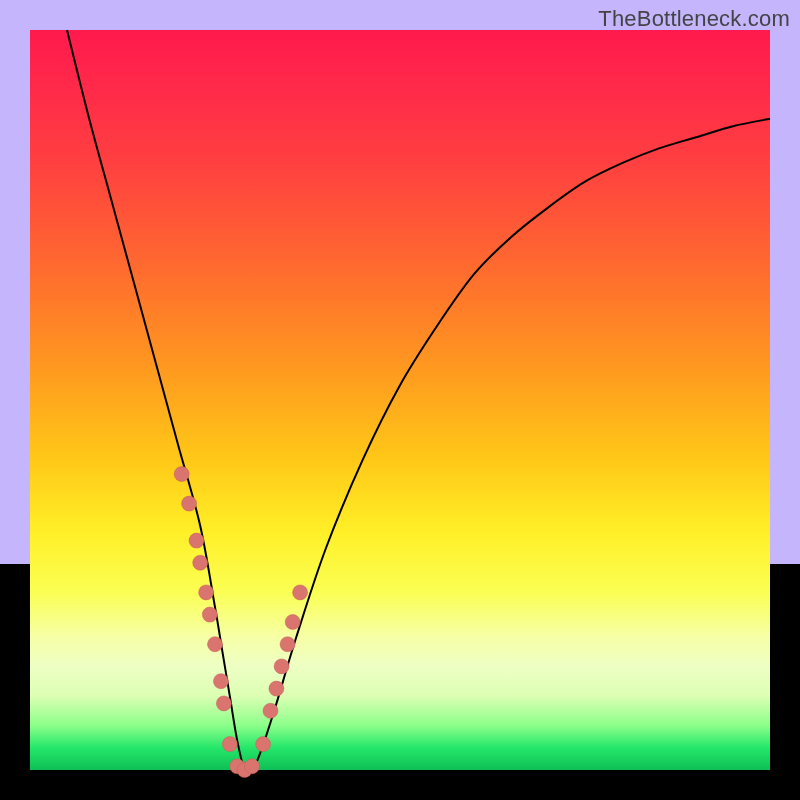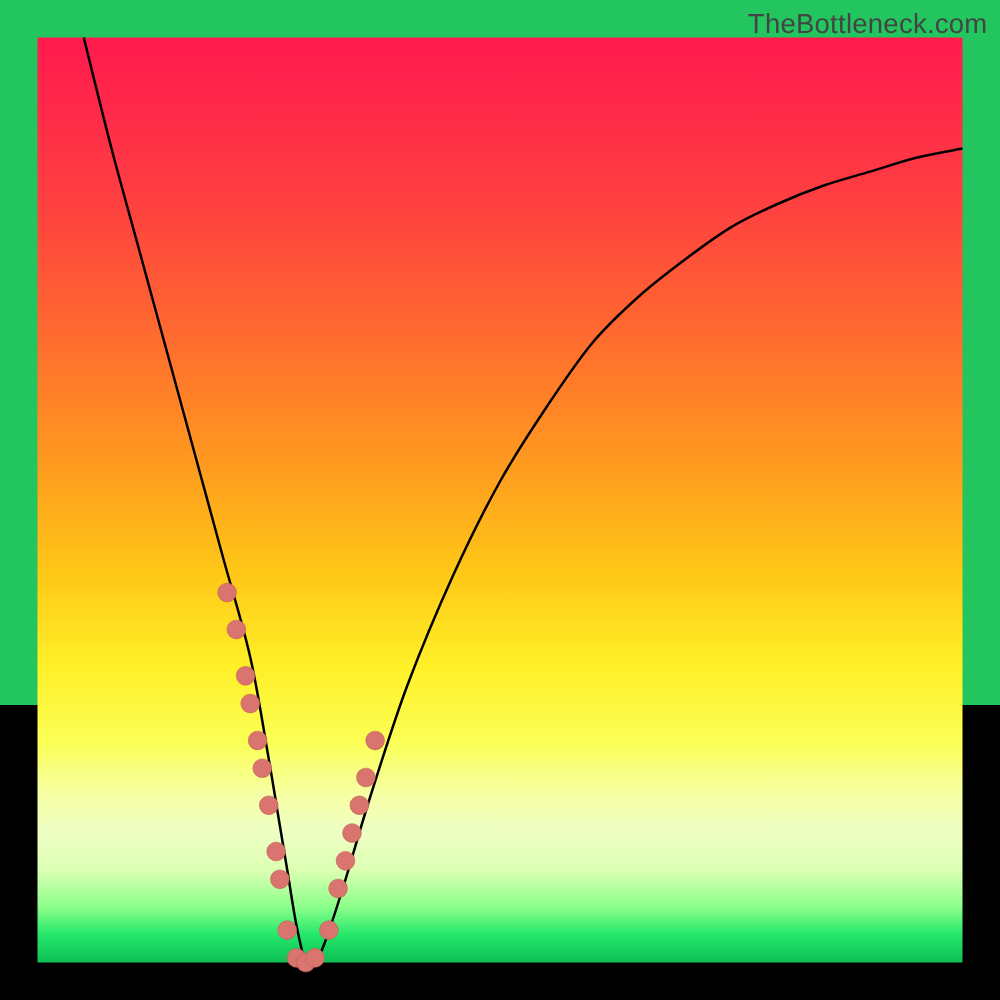--- a/index.html
+++ b/index.html
@@ -8,21 +8,21 @@
     width: 800px;
     height: 800px;
     background: #000;
     font-family: Arial, Helvetica, sans-serif;
     overflow: hidden;
   }
   .frame {
     position: relative;
     width: 800px;
     height: 564px;
-    background: #22c55e;
+    background: #c4b5fd;
   }
   .plot-area {
     position: absolute;
     left: 30px;
     top: 30px;
     width: 740px;
     height: 740px;
     background: linear-gradient(to bottom,
       #ff1a4d 0%,
       #ff2a49 8%,

